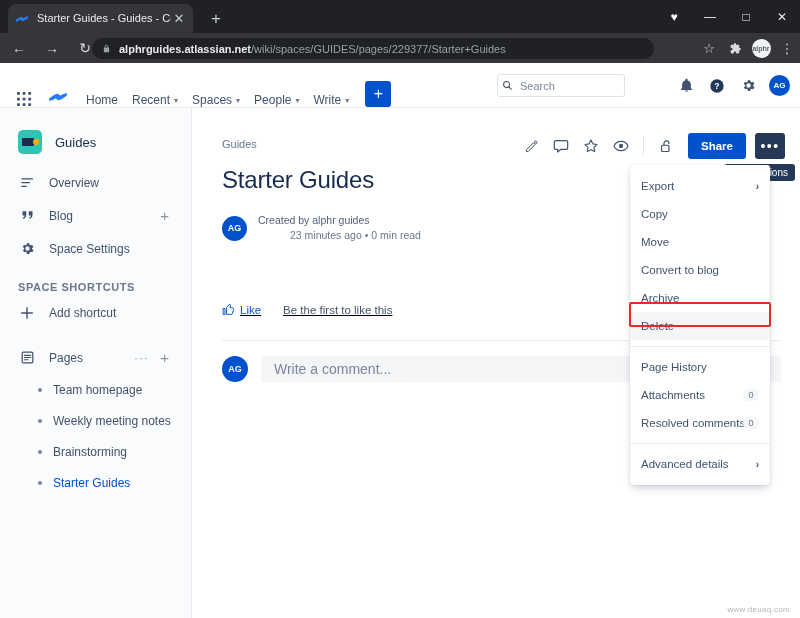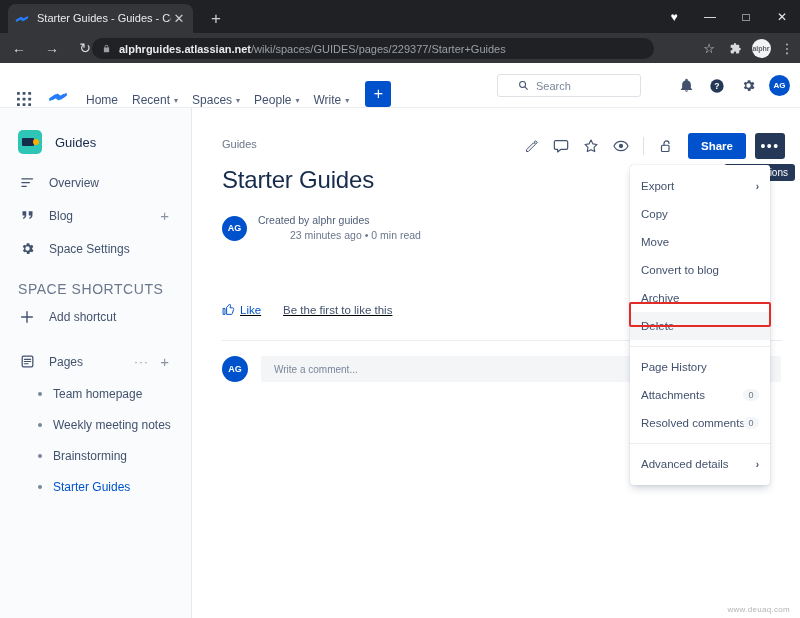--- a/index.html
+++ b/index.html
@@ -86,23 +86,23 @@
     font-size: 12px; color: #42526e; margin-left: 14px;
     display: flex; align-items: center; gap: 4px; white-space: nowrap;
   }
   .caret { font-size: 8px; color: #6b778c; }
   .cf-plus {
     width: 26px; height: 26px; background: #0052cc; border-radius: 3px;
     color: #fff; font-size: 16px; display: flex; align-items: center;
     justify-content: center; margin-left: 16px;
   }
   .cf-search {
-    position: absolute; left: 497px; top: 74px; width: 144px; height: 23px;
+    position: absolute; left: 497px; top: 74px; width: 128px; height: 23px;
     border: 1px solid #dfe1e6; border-radius: 3px; background: #fff;
-    display: flex; align-items: center; padding: 0 20px; gap: 7px;
+    display: flex; align-items: center; padding: 0 4px; gap: 7px;
   }
   .cf-search input {
     border: none; outline: none; font-size: 11px; color: #42526e;
     font-family: "Liberation Sans", sans-serif; background: transparent; width: 120px;
   }
   .cf-search input::placeholder { color: #7a869a; }
   .cf-nav-right { position: absolute; right: 10px; top: 63px; height: 45px; display: flex; align-items: center; gap: 11px; }
   .cf-nav-ico { width: 20px; height: 20px; display: flex; align-items: center; justify-content: center; }
   .avatar {
     border-radius: 50%; background: #0052cc; color: #fff;
@@ -136,21 +136,21 @@
   .side-ico { width: 18px; display: flex; justify-content: center; flex: 0 0 18px; }
   .side-label { font-size: 12px; color: #42526e; }
   .side-plus {
     position: absolute; right: 22px; color: #8993a4; font-size: 15px; line-height: 1;
   }
   .side-dots {
     position: absolute; right: 42px; color: #8993a4; font-size: 12px;
     letter-spacing: 1px; line-height: 1;
   }
   .side-sec {
-    font-size: 14px; color: #6b778c; font-weight: normal; letter-spacing: .55px;
+    font-size: 11px; color: #6b778c; font-weight: bold; letter-spacing: .55px;
     padding: 16px 0 3px 18px;
   }
   .tree-row { display: flex; align-items: center; height: 31px; padding-left: 38px; gap: 11px; }
   .bullet { width: 4px; height: 4px; border-radius: 50%; background: #7a869a; flex: 0 0 4px; }
   .tree-label { font-size: 12px; color: #42526e; }
   .tree-label.active { color: #0052cc; }
 
   
   .content { position: absolute; top: 108px; left: 192px; width: 608px; height: 510px; background: #fff; }
   .breadcrumb { position: absolute; left: 30px; top: 30px; font-size: 11px; color: #6b778c; }
@@ -170,21 +170,21 @@
   .like-btn { display: flex; align-items: center; gap: 5px; font-size: 11.5px; color: #0052cc; }
   .like-note { font-size: 11.5px; color: #42526e; }
   .hr { position: absolute; left: 30px; top: 232px; width: 560px; height: 1px; background: #ebecf0; }
 
   .comment-row { position: absolute; left: 30px; top: 248px; display: flex; align-items: center; gap: 13px; }
   .av-comment { width: 26px; height: 26px; font-size: 9px; }
   .comment-box {
     width: 520px; height: 26px; background: #f4f5f7; border-radius: 3px;
     display: flex; align-items: center; padding-left: 13px;
   }
-  .comment-box span { font-size: 10px; color: #7a869a; }
+  .comment-box span { font-size: 14px; color: #7a869a; }
 
   
   .ptoolbar { position: absolute; right: 15px; top: 25px; display: flex; align-items: center; gap: 4px; }
   .tool-ico {
     width: 26px; height: 26px; display: flex; align-items: center;
     justify-content: center; border-radius: 3px;
   }
   .tool-div { width: 1px; height: 18px; background: #dfe1e6; margin: 0 5px; }
   .share-btn {
     background: #0052cc; color: #fff; font-size: 11.5px; font-weight: bold;

